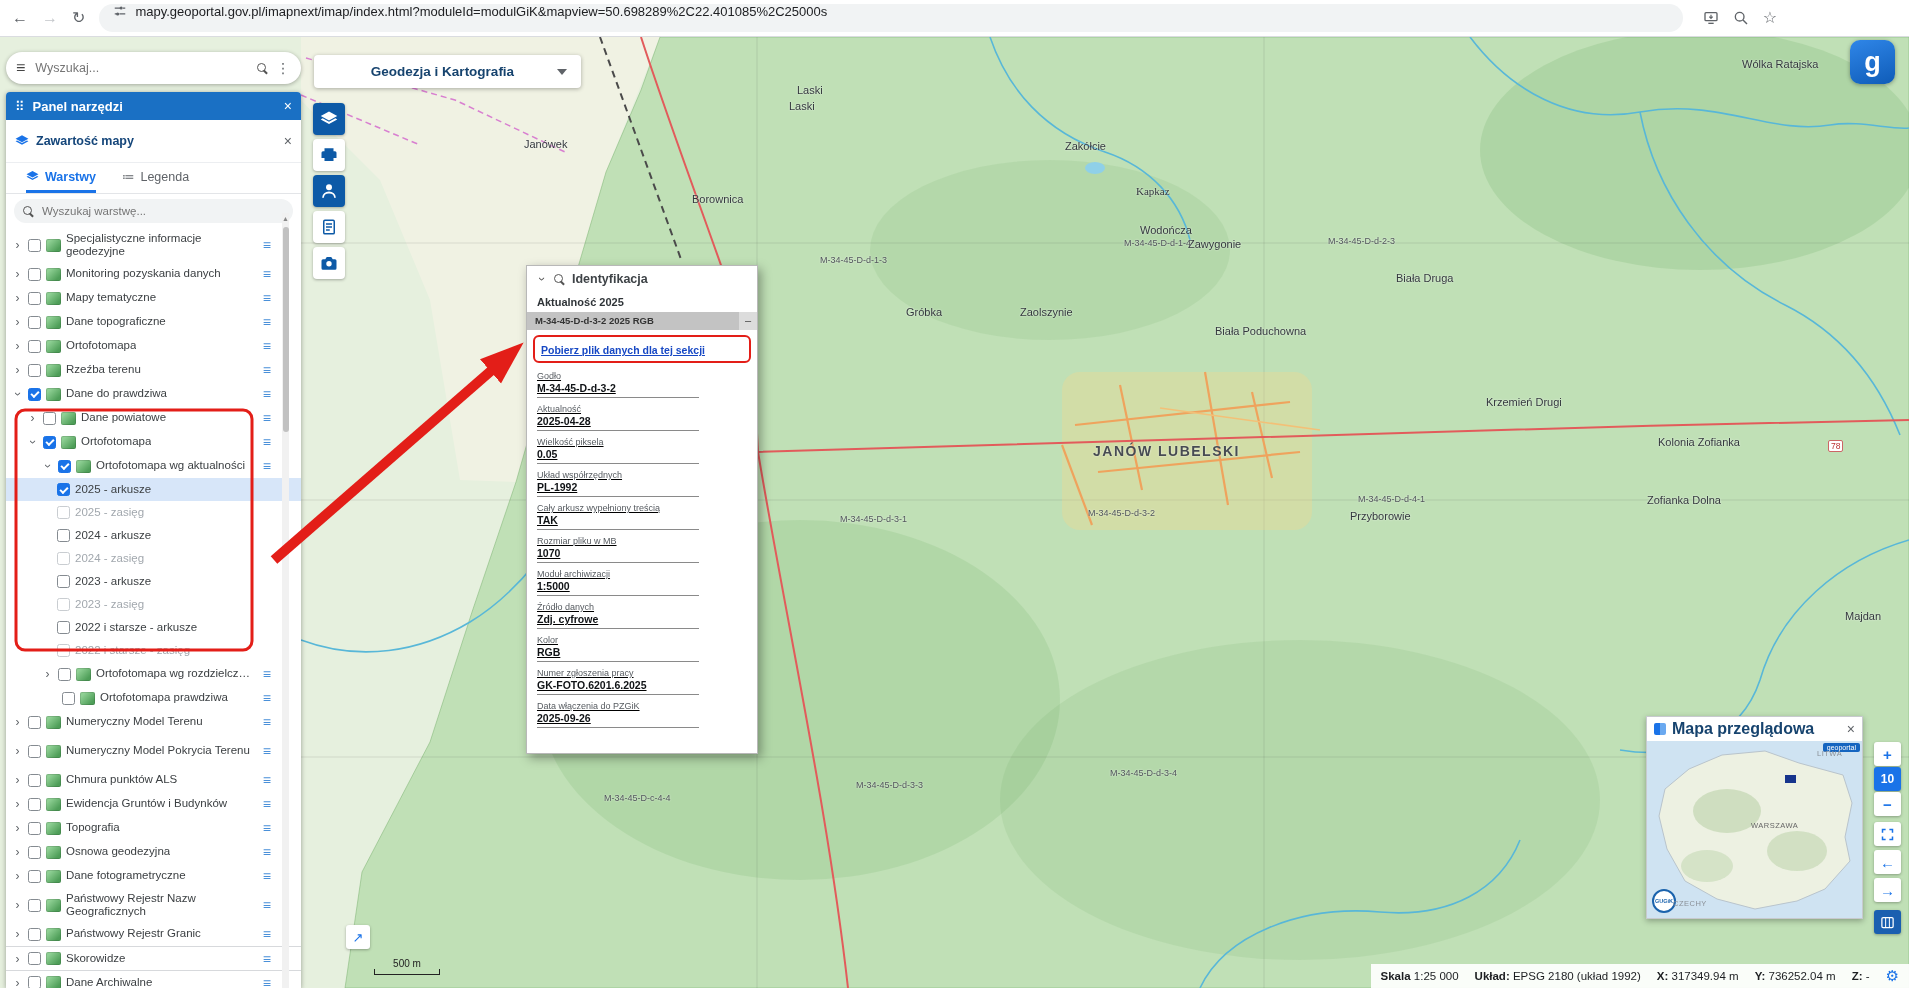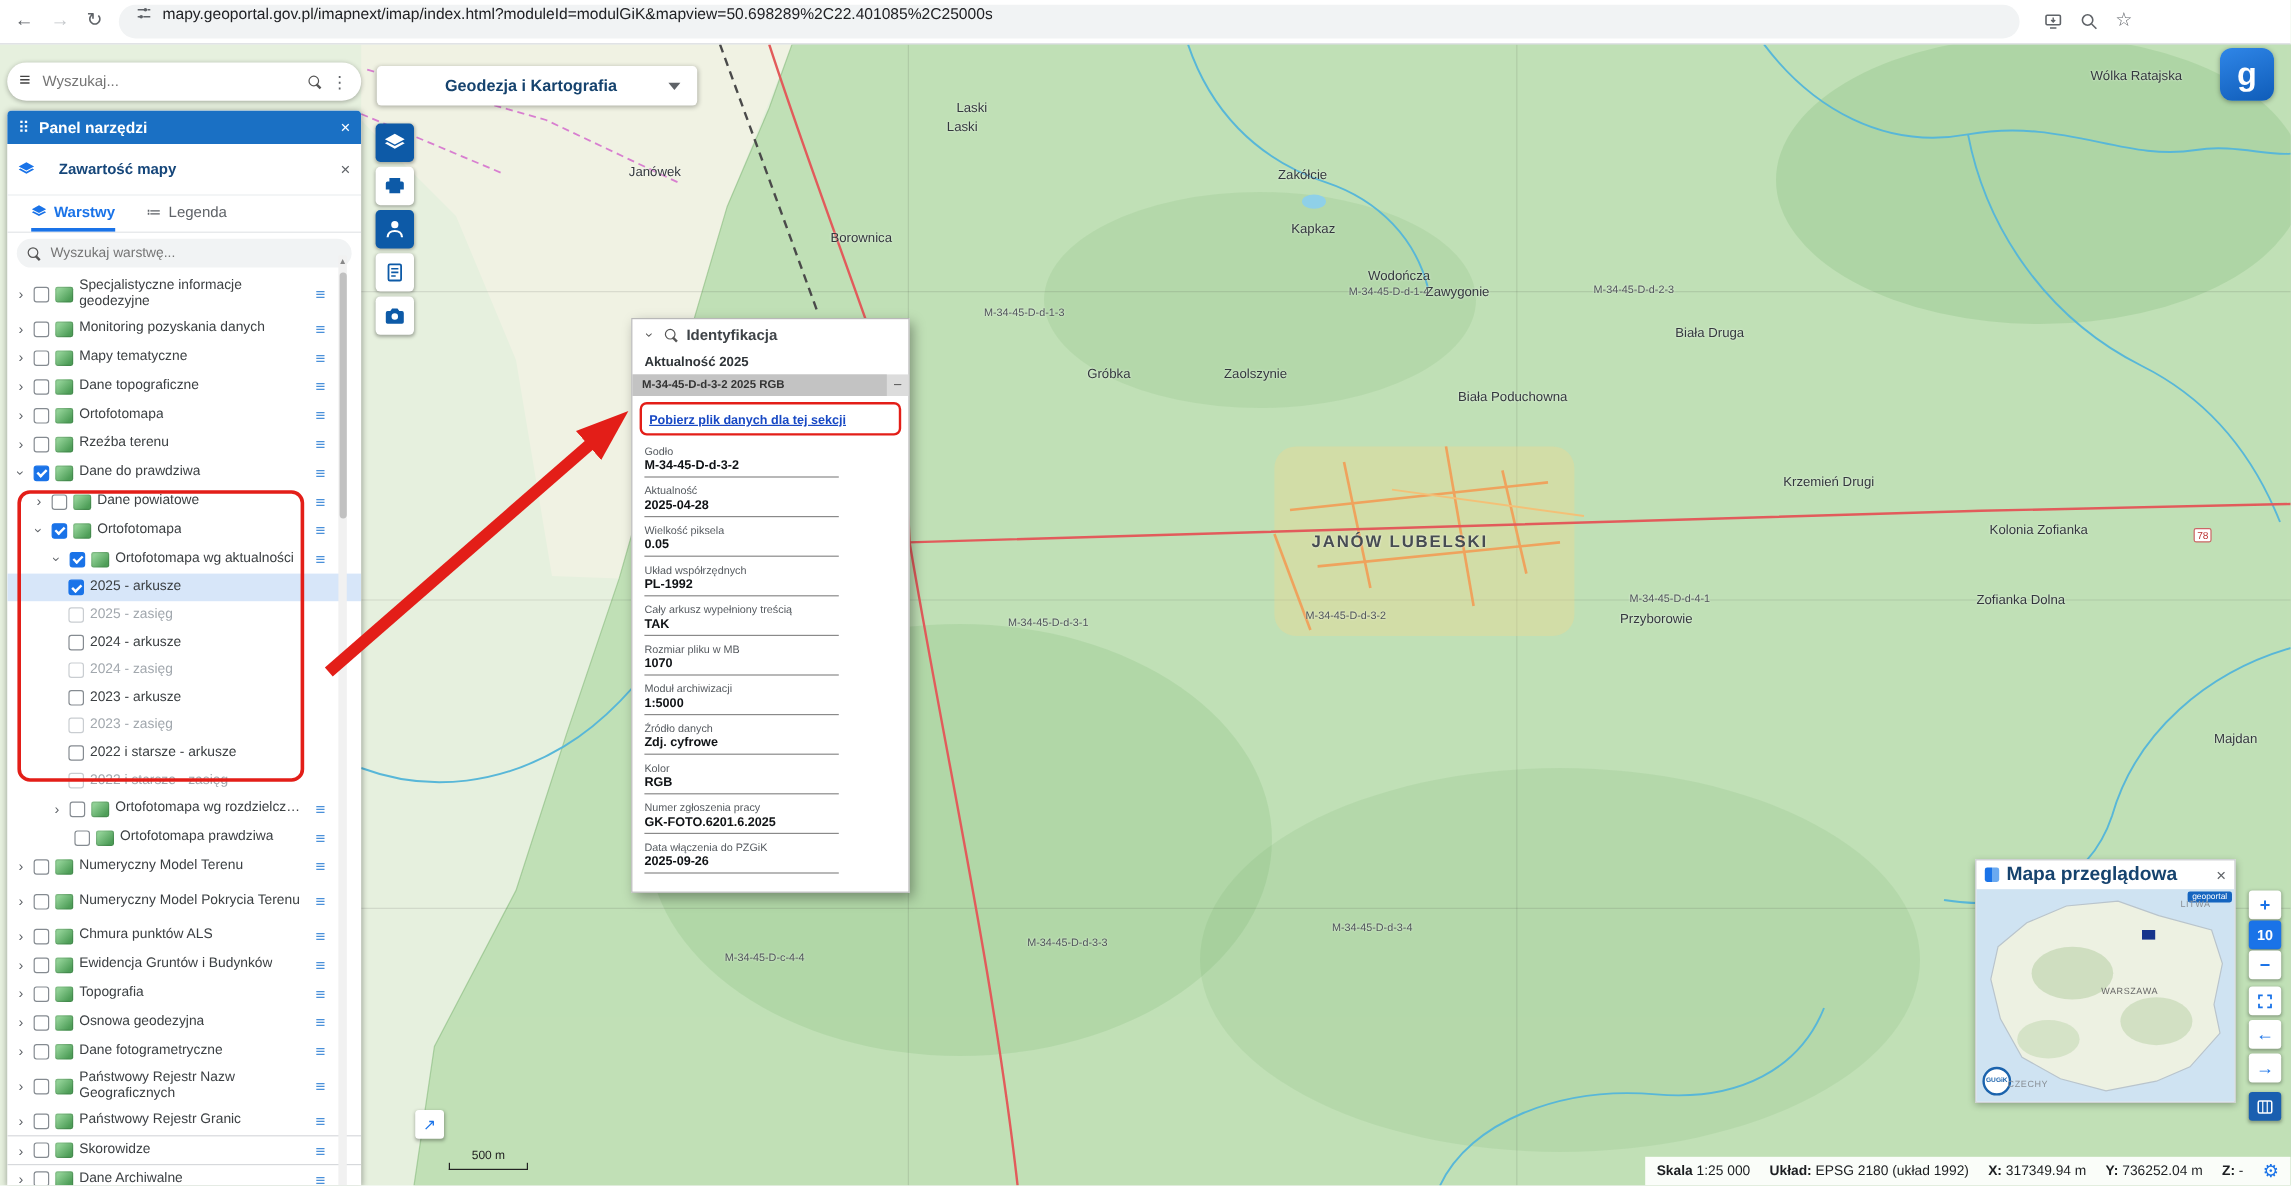--- a/index.html
+++ b/index.html
@@ -42,21 +42,21 @@
   .sidebar{position:absolute;left:6px;top:52px;width:295px;bottom:0;z-index:10;}
   .s-search{height:32px;background:#fff;border-radius:16px;box-shadow:0 1px 4px rgba(0,0,0,.3);display:flex;align-items:center;gap:8px;padding:0 10px;}
   .ham{font-size:16px;color:#444;cursor:pointer;}
   .s-search input{flex:1;border:none;outline:none;font-size:12.5px;background:transparent;color:#333;font-family:inherit;}
   .dots{color:#5f6368;font-size:14px;letter-spacing:1px;cursor:pointer;}
   .panel{margin-top:8px;background:#fff;border-radius:4px 4px 0 0;box-shadow:0 1px 5px rgba(0,0,0,.35);height:896px;display:flex;flex-direction:column;overflow:hidden;}
   .p-head{height:28px;background:#1a70c4;color:#fff;display:flex;align-items:center;gap:8px;padding:0 9px;flex:none;}
   .p-head .grid{font-size:13px;}
   .p-head .ptitle{flex:1;font-size:13px;font-weight:bold;}
   .xbtn{cursor:pointer;font-size:14px;line-height:1;}
-  .c-row{height:43px;display:flex;align-items:center;gap:20px;padding:0 9px;border-bottom:1px solid #eceef1;flex:none;}
+  .c-row{height:43px;display:flex;align-items:center;gap:7px;padding:0 9px;border-bottom:1px solid #eceef1;flex:none;}
   .c-row .ctitle{flex:1;font-size:12.5px;font-weight:bold;color:#15467a;}
   .c-row .xbtn{color:#5f6368;}
   .tabs{height:31px;display:flex;align-items:stretch;gap:26px;padding:0 0 0 20px;border-bottom:1px solid #e3e5e8;flex:none;}
   .tab{display:flex;align-items:center;gap:6px;font-size:12.5px;color:#5f6368;cursor:pointer;border-bottom:3px solid transparent;}
   .tab.active{color:#1a73e8;font-weight:bold;border-bottom-color:#1a73e8;}
   .lsearch{margin:5px 8px;height:24px;background:#f1f3f4;border-radius:12px;display:flex;align-items:center;gap:6px;padding:0 9px;flex:none;}
   .lsearch input{flex:1;border:none;outline:none;background:transparent;font-size:11.5px;color:#333;font-family:inherit;}
   .layerlist{position:relative;flex:1;overflow:hidden;padding-right:0;}
   .lrow{display:flex;align-items:center;gap:5px;height:24px;padding-right:48px;font-size:11.5px;color:#3c4043;position:relative;white-space:nowrap;cursor:pointer;}
   .lrow.leaf{height:23px;}
@@ -85,21 +85,21 @@
   .pp-title{font-size:12.5px;color:#3e4347;font-weight:bold;}
   .mag{width:11px;height:11px;position:relative;display:inline-block;flex:none;}
   .mag::before{content:"";position:absolute;width:7px;height:7px;border:1.6px solid #555;border-radius:50%;left:0;top:0;}
   .mag::after{content:"";position:absolute;width:5px;height:1.6px;background:#555;transform:rotate(45deg);left:6px;top:8.5px;}
   .pp-sub{padding:4px 10px 4px;font-size:11px;font-weight:bold;color:#2f3438;}
   .pp-tabs{height:18px;background:#dcdcdc;display:flex;align-items:stretch;}
   .pp-tab{flex:1;background:#c3c3c3;font-size:9.5px;font-weight:bold;color:#333;line-height:18px;padding:0 8px;overflow:hidden;white-space:nowrap;cursor:pointer;}
   .pp-min{width:18px;text-align:center;font-size:11px;color:#444;line-height:16px;cursor:pointer;}
   .dl-wrap{margin:5px 6px 4px;border:2.5px solid #e31e18;border-radius:6px;padding:3px 6px;}
   .dl-link{font-size:10.5px;font-weight:bold;color:#1748c4;text-decoration:underline;cursor:pointer;}
-  .fields{padding:4px 10px 9px;}
+  .fields{padding:4px 10px 19px;text-decoration:underline;}
   .field{width:162px;border-bottom:1px solid #8a8a8a;padding-bottom:3px;margin-bottom:6px;}
   .flab{font-size:9px;color:#565b60;}
   .fval{font-size:10.5px;font-weight:bold;color:#0f1215;margin-top:1px;}
 
   
   .annot{position:absolute;left:0;top:0;z-index:45;pointer-events:none;}
 
   
   .overview{position:absolute;left:1646px;top:716px;width:217px;height:203px;background:#fff;border:1px solid #c7cace;box-shadow:0 2px 6px rgba(0,0,0,.3);z-index:15;}
   .ov-head{height:24px;display:flex;align-items:center;gap:6px;padding:0 7px;}
@@ -192,21 +192,21 @@
   <div class="map-labels">
       <span class="ml place" style="left: 238px; top: 3px;">Kornelówka</span>
       <span class="ml place" style="left: 1520px; top: 4px;">Rataj Poduchowny</span>
       <span class="ml place" style="left: 1752px; top: 6px;">Rataj Ordynacki</span>
       <span class="ml place" style="left: 1742px; top: 58px;">Wólka Ratajska</span>
       <span class="ml place" style="left: 797px; top: 84px;">Laski</span>
       <span class="ml place" style="left: 789px; top: 100px;">Laski</span>
       <span class="ml place" style="left: 524px; top: 138px;">Janówek</span>
       <span class="ml place" style="left: 692px; top: 193px;">Borownica</span>
       <span class="ml place" style="left: 1065px; top: 140px;">Zakółcie</span>
-      <span class="ml place" style="left: 1076px; top: 185px;">Kapkaz</span>
+      <span class="ml place" style="left: 1136px; top: 185px; font-family: Liberation Serif, serif;">Kapkaz</span>
       <span class="ml place" style="left: 1140px; top: 224px;">Wodończa</span>
       <span class="ml place" style="left: 1188px; top: 238px;">Zawygonie</span>
       <span class="ml place" style="left: 906px; top: 306px;">Gróbka</span>
       <span class="ml place" style="left: 1020px; top: 306px;">Zaolszynie</span>
       <span class="ml place" style="left: 1215px; top: 325px;">Biała Poduchowna</span>
       <span class="ml place" style="left: 1396px; top: 272px;">Biała Druga</span>
       <span class="ml place" style="left: 1486px; top: 396px;">Krzemień Drugi</span>
       <span class="ml big" style="left: 1093px; top: 443px;">JANÓW LUBELSKI</span>
       <span class="ml place" style="left: 1350px; top: 510px;">Przyborowie</span>
       <span class="ml place" style="left: 1658px; top: 436px;">Kolonia Zofianka</span>

